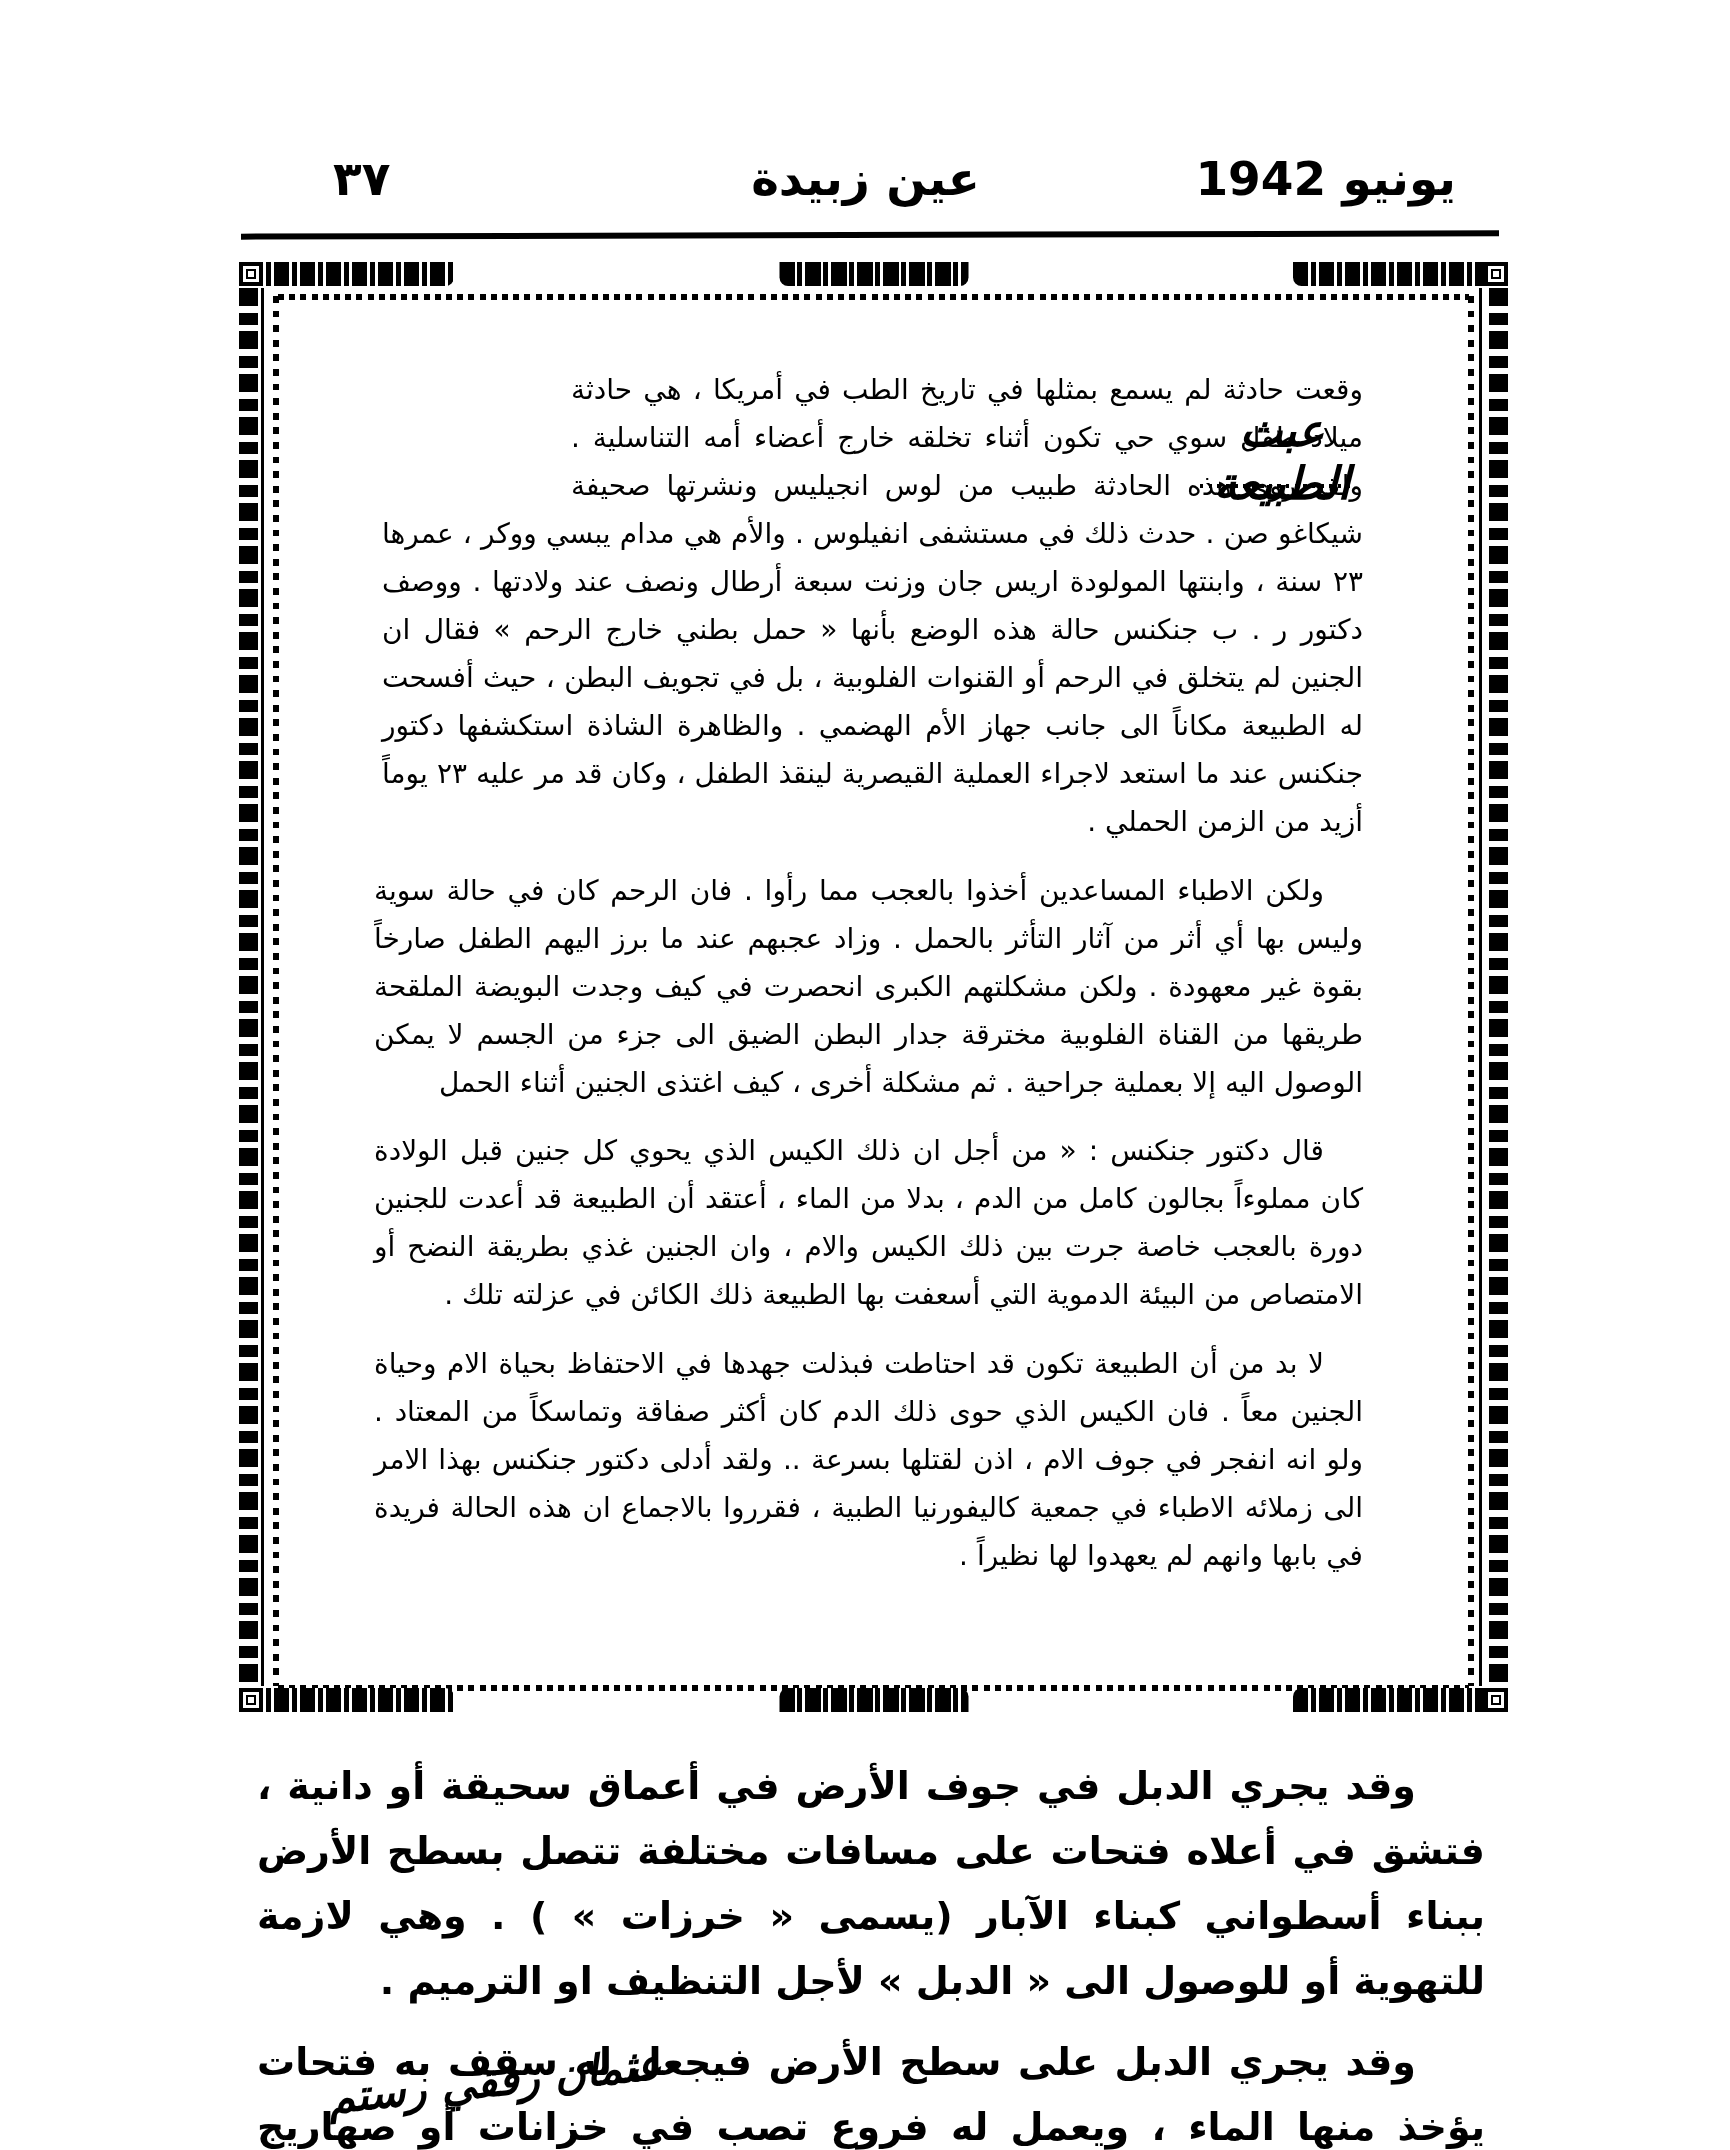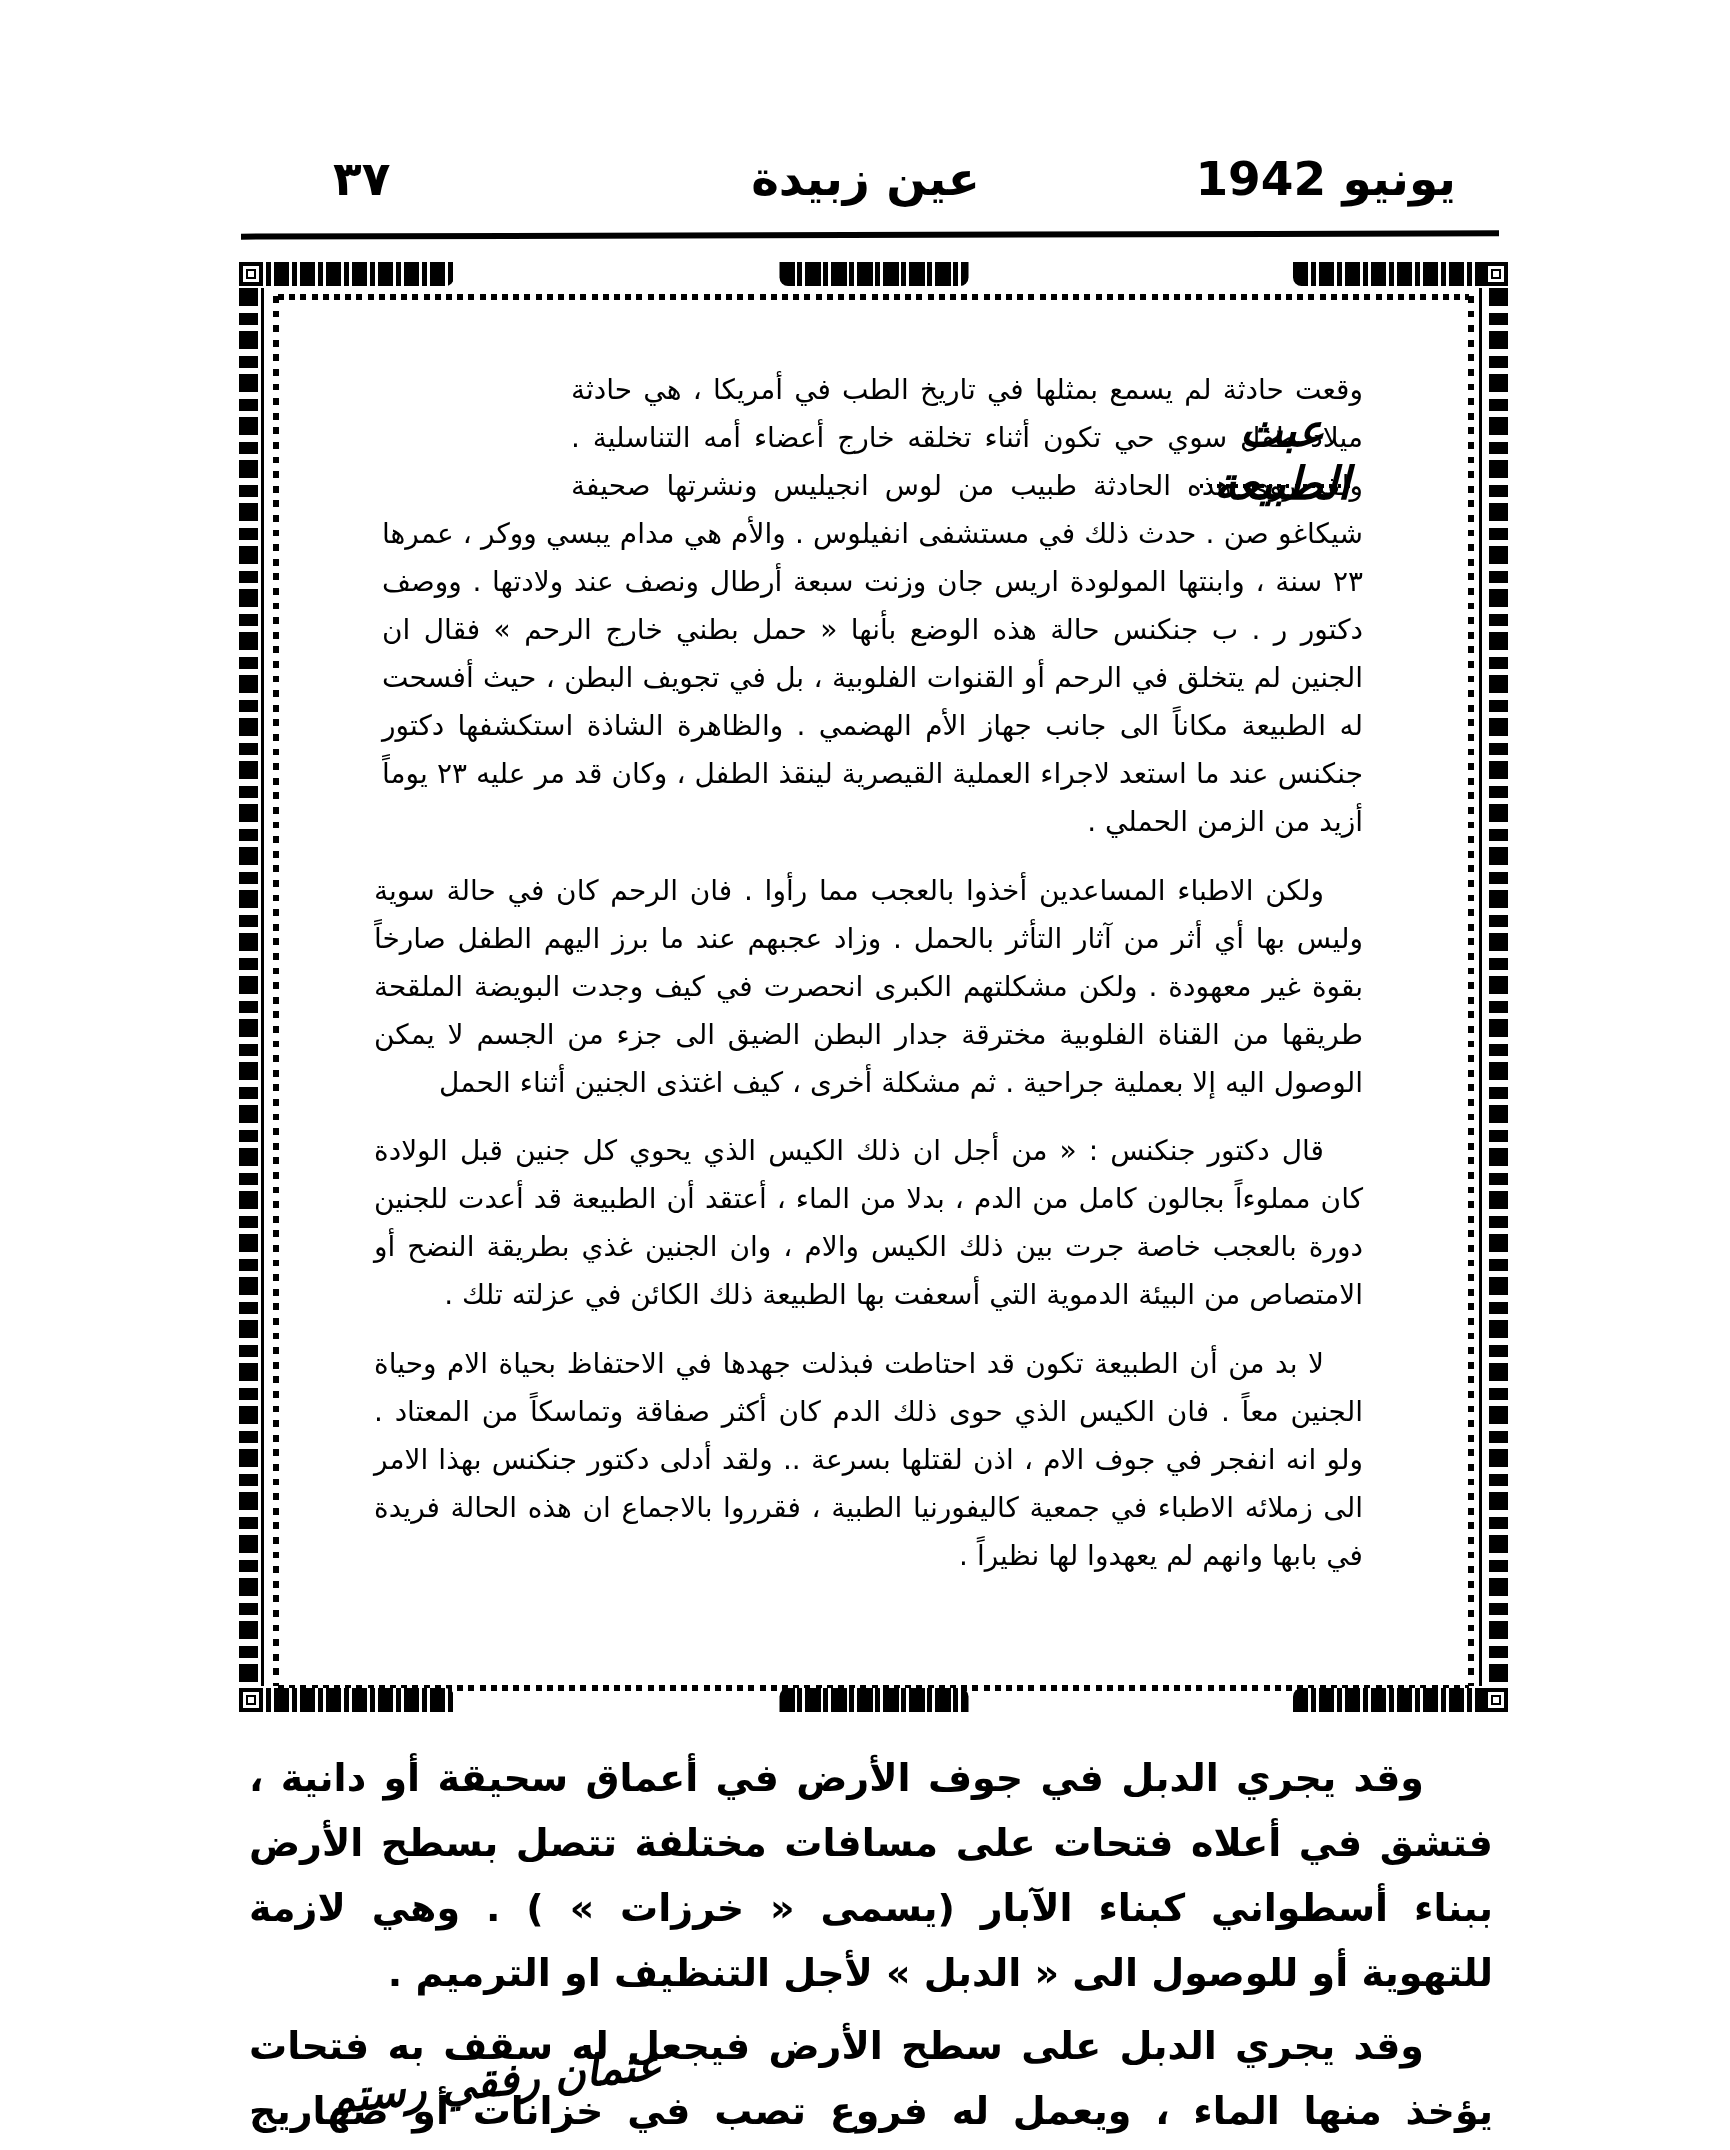--- a/index.html
+++ b/index.html
@@ -50,21 +50,21 @@
   
   .box-body { position: absolute; left: 374px; width: 989px; top: 366px; font-size: 28px; line-height: 48px; text-align: justify; }
   .box-body p { margin: 0 0 20.6px 0; text-indent: 0; }
   .box-body p.indent { text-indent: 39px; }
   .sidehead { position: absolute; left: 1196px; top: 404px; width: 172px; font-size: 45px; font-weight: bold; font-style: italic; text-align: center; }
   .sidehead-rule { position: absolute; left: 1200px; top: 484px; width: 155px; height: 4.3px;
     background: repeating-linear-gradient(90deg, #000 0 3.4px, transparent 3.4px 8.6px); }
 
   
   .lower { position: absolute; left: 241px; width: 1260px; top: 1738px; font-size: 38px; line-height: 65px; font-weight: bold; text-align: justify; }
-  .lower p { margin: 8px; }
+  .lower p { margin: 16px; }
   .lower p.indent { text-indent: 69px; }
   .sig-name { position: absolute; left: 327px; top: 2056px; font-size: 43px; font-style: italic; font-weight: bold; transform: rotate(-6deg); }
 </style>
 </head>
 <body>
 
 <div class="page">
 
   <div class="hdr hdr-date rtl">يونيو 1942</div>
   <div class="hdr hdr-title rtl">عين زبيدة</div>

